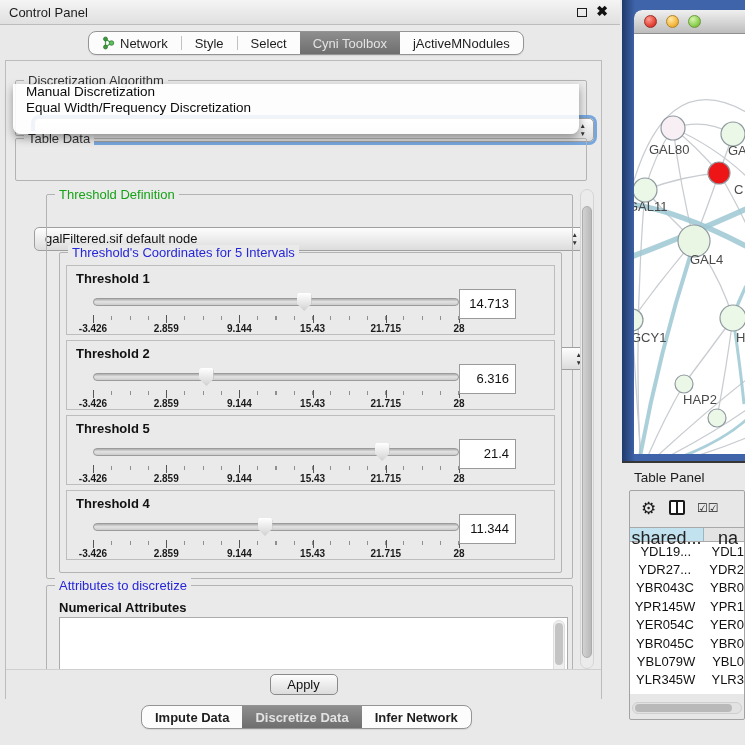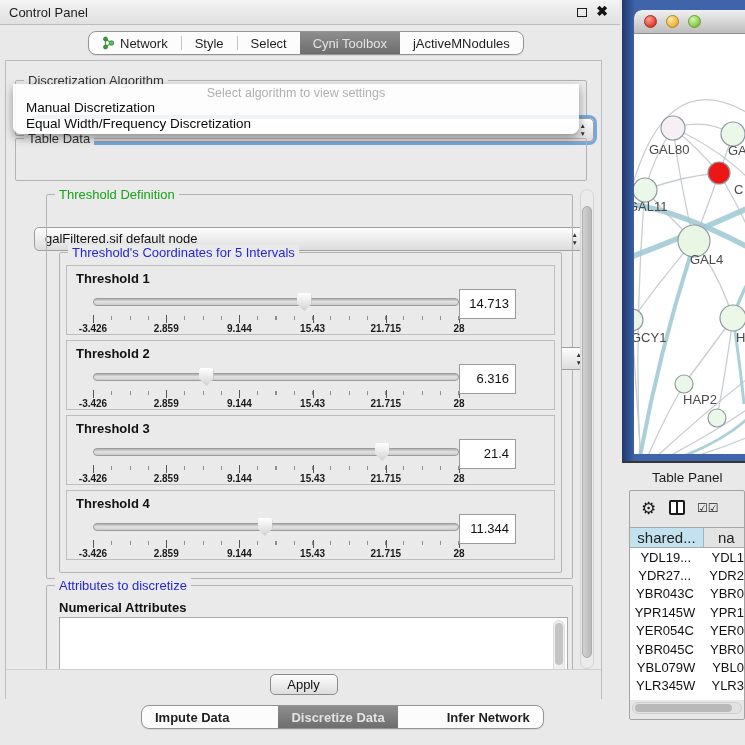--- a/index.html
+++ b/index.html
@@ -85,21 +85,21 @@
   .vthumb { position:absolute; left:1px; top:16px; width:10px; height:452px; border-radius:6px;
             background:linear-gradient(90deg,#d2d2d2,#b9b9b9); border:1px solid #adadad; }
 
   .apply-bar { position:absolute; left:0; right:0; top:608px; height:30px; background:#e9e9e9;
                border-top:1px solid #d0d0d0; z-index:5; text-align:center; }
   .apply-btn { margin-top:4px; width:68px; height:21px; border:1px solid #8a8a8a; border-radius:5px;
                background:linear-gradient(#fdfdfd,#dcdcdc); font-size:13px; color:#111;
                font-family:"Liberation Sans", sans-serif; }
 
   .bottom-tabrow { position:absolute; left:0; top:702px; width:622px; height:32px; }
-  .bottom-tabrow .tabgroup { left:141px; top:3px;gap:36px; }
+  .bottom-tabrow .tabgroup { left:141px; top:3px; }
   .bottom-tabrow .tab { font-weight:bold; }
 
   
   .algo-popup { position:absolute; left:13px; top:84px; width:566px; height:50px; z-index:50;
                 background:rgba(255,255,255,0.88); border-radius:0 0 8px 8px;
                 box-shadow:0 4px 10px rgba(0,0,0,0.38); }
   .popup-hint { height:16px; padding-top:2px; text-align:center; font-size:12.5px; color:#b0b0b0; }
   .popup-opt { height:16px; padding-left:13px; font-size:13.5px; color:#0a0a0a; line-height:16px; white-space:nowrap; }
   .popup-opt.bold { font-weight:normal; }
 
@@ -116,29 +116,29 @@
   .light.yellow { left:32px; background:radial-gradient(circle at 35% 30%, #ffe9a8, #f4b942 60%, #d2901a); border:1px solid #b08428; }
   .light.green { left:54px; background:radial-gradient(circle at 35% 30%, #d6f6ae, #8fd054 60%, #5d9f28); border:1px solid #6d9a3c; }
   .net-canvas { position:relative; height:420px; background:#ffffff; }
   .net-canvas svg { position:absolute; left:0; top:0; }
   .edge { fill:none; stroke:#c9cdd1; stroke-width:1.3; }
   .tealedge { fill:none; stroke:#9dc8d4; opacity:0.85; }
   .nodelabel { font-family:"Liberation Sans", sans-serif; font-size:13px; fill:#4a4a4a; }
 
   .table-section { position:absolute; left:0; top:461px; width:123px; height:284px; background:#e9e9e9;
                    border-top:2px solid #363636; }
-  .tp-title { position:absolute; left:30px; top:7px; font-size:13.5px; color:#1c1c1c; }
+  .tp-title { position:absolute; left:12px; top:7px; font-size:13.5px; color:#1c1c1c; }
   .tp-inner { position:absolute; left:7px; top:27px; width:116px; height:230px; background:#e7e7e7;
               border:1px solid #a3a3a3; border-radius:2px; overflow:hidden; }
   .tp-toolbar { position:relative; height:36px; }
   .gear { position:absolute; left:11px; top:7px; font-size:17px; color:#1a1a1a; }
   .colicon { position:absolute; left:39px; top:9px; width:16px; height:15px; border:2px solid #1a1a1a; border-radius:2px; background:#fff; }
   .colicon::before { content:''; position:absolute; left:5px; top:0; bottom:0; width:2px; background:#1a1a1a; }
   .checks { position:absolute; left:67px; top:10px; font-size:12px; color:#1a1a1a; letter-spacing:0px; }
-  .tp-header { display:flex; height:21px; border-top:1px solid #a9a9a9; border-bottom:1px solid #a9a9a9; font-size:15px; color:#222; }
+  .tp-header { display:flex; height:15px; border-top:1px solid #a9a9a9; border-bottom:1px solid #a9a9a9; font-size:18px; color:#222; }
   .hc1 { width:74px; background:#c3e2f0; border-right:1px solid #9eb6c2; text-align:center; line-height:20px; }
   .hc2 { flex:1; background:#e3e3e3; padding-left:14px; line-height:20px; }
   #tp-rows { background:#fff; height:152px; overflow:hidden; }
   .t-row { display:flex; height:18.4px; font-size:13px; color:#111; align-items:center; }
   .t-c1 { width:74px; text-align:center; white-space:nowrap; }
   .t-c2 { padding-left:10px; white-space:nowrap; }
   .hscroll { position:absolute; left:2px; right:2px; top:211px; height:12px; background:#e2e2e2;
              border:1px solid #cfcfcf; border-radius:6px; }
   .hthumb { position:absolute; left:2px; top:1px; width:90%; height:8px; background:#b9b9b9; border-radius:4px; }
 </style>
@@ -266,21 +266,21 @@
                     <span style="left: 40%;">9.144</span>
                     <span style="left: 60%;">15.43</span>
                     <span style="left: 80%;">21.715</span>
                     <span style="left: 100%;">28</span>
                   </div>
       </div>
       <div class="th-value">6.316</div>
     </div>
 
     <div class="thbox">
-      <div class="th-label lbl-bold">Threshold 3</div>
+      <div class="th-label lbl-bold">Threshold 5</div>
       <div class="slider">
         <div class="track"></div>
         <div class="thumb" style="left: 78.9983%;"></div>
         <div class="ticks">
                     <span class="tick-major" style="left: 0%;"></span>
                     <span class="tick-major" style="left: 20%;"></span>
                     <span class="tick-major" style="left: 40%;"></span>
                     <span class="tick-major" style="left: 60%;"></span>
                     <span class="tick-major" style="left: 80%;"></span>
                     <span class="tick-major" style="left: 100%;"></span>
@@ -353,21 +353,20 @@
           <span>Discretize Data</span>
         </div>
         <div class="tab">
           <span>Infer Network</span>
         </div>
       </div>
     </div>
   </div>
 
   <div class="algo-popup">
-    <div class="popup-hint">Select algorithm to view settings</div>
     <div class="popup-opt bold">Manual Discretization</div>
     <div class="popup-opt">Equal Width/Frequency Discretization</div>
   </div>
 
   <div class="rightside">
     <div class="desktop"></div>
 
     <div class="mac-window">
       <div class="mac-titlebar">
         <span class="light red"></span>

